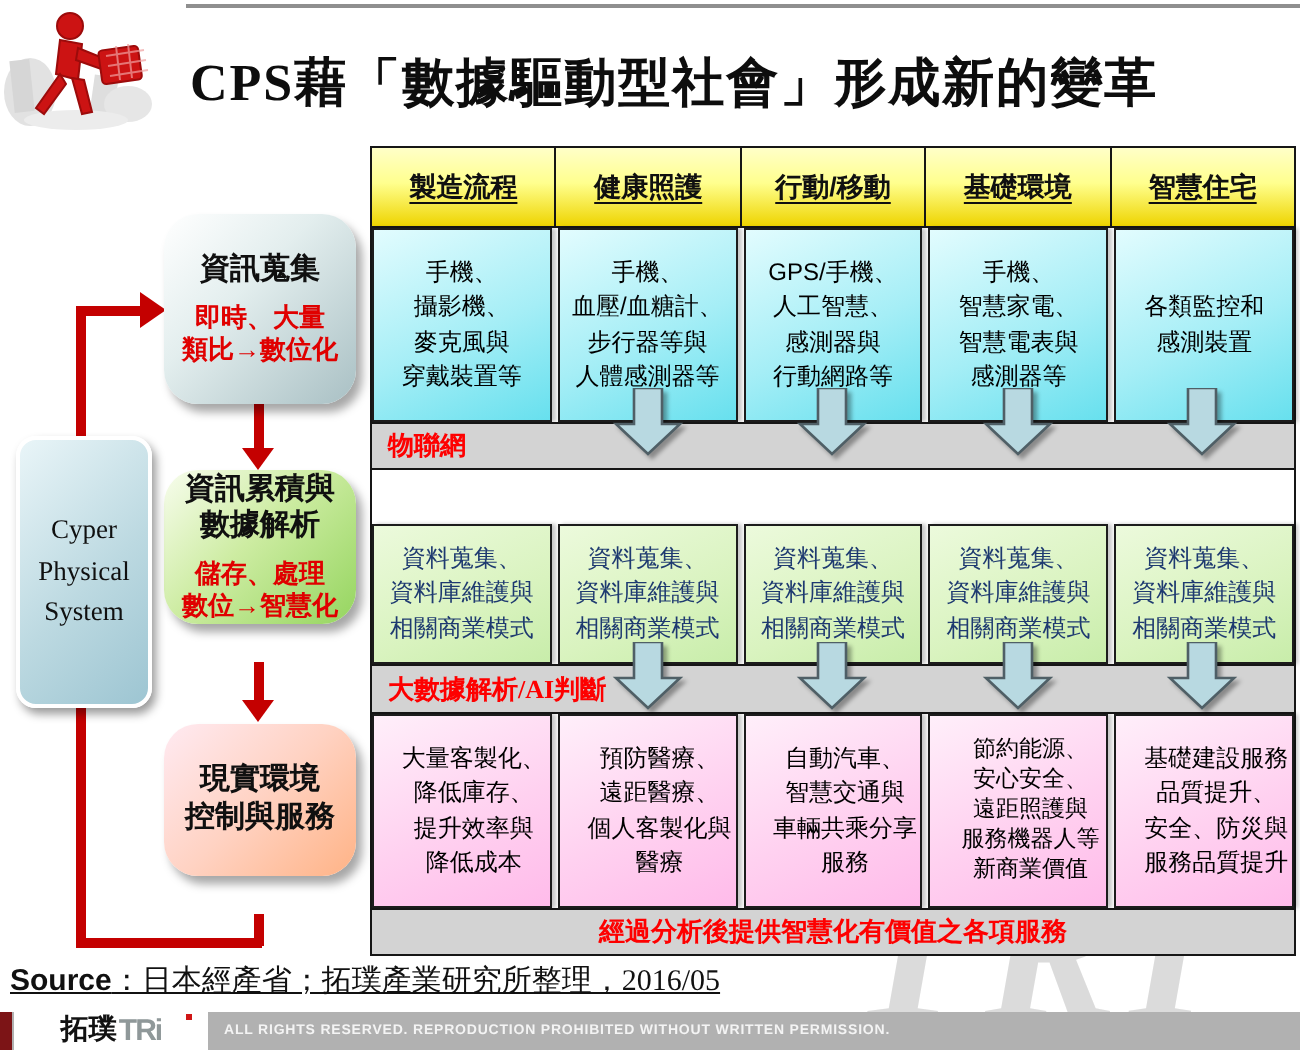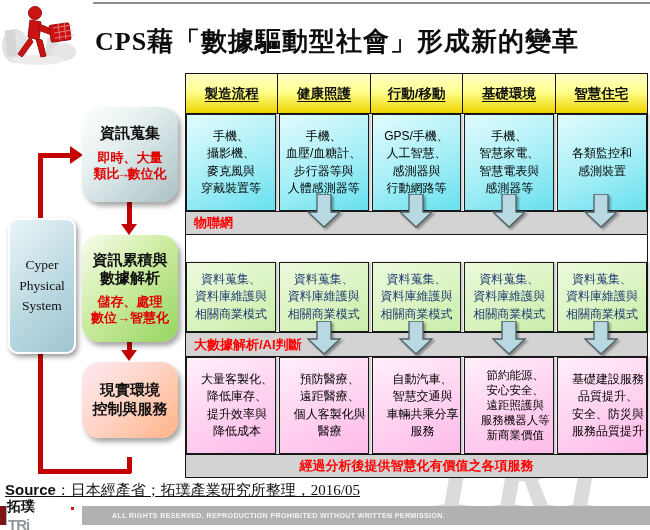--- a/index.html
+++ b/index.html
@@ -18,22 +18,22 @@
              font-family:"Liberation Serif",serif;font-style:italic;font-weight:bold;
              font-size:100px;color:#bfbfbf;opacity:.55;letter-spacing:6px;}
 
   
   .flowbox{position:absolute;z-index:2;border-radius:17px;display:flex;flex-direction:column;
            align-items:center;justify-content:center;text-align:center;
            box-shadow:3px 4px 5px rgba(0,0,0,.35);}
   .flowbox .ft{font-size:15px;font-weight:bold;color:#101010;white-space:pre-line;line-height:1.25;}
   .flowbox .fn{font-size:13px;font-weight:bold;color:#e00000;white-space:pre-line;line-height:1.25;margin-top:6px;}
   #box-collect{left:82px;top:107px;width:96px;height:95px;
-    background:linear-gradient(135deg,#ffffff 0%,#e3eeee 40%,#a9c0c4 100%);font-family:Liberation Mono, monospace;}
-  #box-analyze{left:82px;top:235px;width:96px;height:107px;
+    background:linear-gradient(135deg,#ffffff 0%,#e3eeee 40%,#a9c0c4 100%);}
+  #box-analyze{left:82px;top:235px;width:96px;height:77px;
     background:linear-gradient(135deg,#f8fdee 0%,#cdeca2 45%,#95d55f 100%);}
   #box-control{left:82px;top:362px;width:96px;height:76px;
     background:linear-gradient(135deg,#ffeaf2 0%,#ffd2c2 50%,#ffb386 100%);}
   #box-cps{left:8px;top:218px;width:64px;height:132px;z-index:2;position:absolute;
     border:2px solid #fff;border-radius:10px;box-shadow:2px 3px 5px rgba(0,0,0,.4);
     background:linear-gradient(135deg,#e9f5f8 0%,#bcd9e1 55%,#9dc5d2 100%);
     display:flex;align-items:center;justify-content:center;text-align:center;
     font-family:"Liberation Serif",serif;font-size:13.5px;color:#101010;
     white-space:pre-line;line-height:1.55;}
 
@@ -62,35 +62,35 @@
   #row-device{height:96px;}
   #row-device .cell{background:linear-gradient(155deg,#e2fcfe 0%,#a5eef6 55%,#67e0ee 100%);}
   #row-data{height:103px;}
   #row-data .cell{background:linear-gradient(155deg,#ecfadc 0%,#d9f3bf 60%,#c8edaa 100%);
     color:#1e3a70;margin-top:27px;}
   #row-service{height:95px;}
   #row-service .cell{background:linear-gradient(155deg,#ffeffa 0%,#ffd1f0 55%,#ffbbea 100%);padding-left:12px;}
   #row-service .cell:nth-child(4){font-size:11.5px;line-height:1.3;}
   .band{background:#d3d3d3;display:flex;align-items:center;
         border-top:1.4px solid #161616;border-bottom:1.4px solid #161616;box-sizing:border-box;
-        font-size:13px;font-weight:bold;color:#fe0000;}
+        font-size:13px;font-weight:bold;color:#fe0000;font-family:Liberation Serif, serif;}
   #band-iot{height:24px;padding-left:8px;}
   #band-ai{height:25px;padding-left:8px;}
   #band-bottom{height:23px;justify-content:center;border-bottom:none;}
   .blockarrow{position:absolute;z-index:3;filter:drop-shadow(2px 2px 1px rgba(0,0,0,.35));}
 
   
   #source{position:absolute;left:5px;top:481px;z-index:3;font-size:15px;color:#111;white-space:nowrap;text-decoration:underline;}
   #source b{font-family:"Liberation Sans",sans-serif;font-weight:bold;}
   #source span{font-family:"Liberation Serif",serif;}
   #footerbar{position:absolute;left:0;top:506px;width:650px;height:19px;background:#b1b1b1;z-index:4;
              display:flex;align-items:center;}
   #footer-redsq{position:absolute;left:0;top:0;width:6px;height:19px;background:#7c1416;}
-  #logobox{position:absolute;left:7px;top:-3px;width:75px;height:24px;background:#fff;
-           display:flex;justify-content:center;flex-direction:column;}
+  #logobox{position:absolute;left:7px;top:-3px;width:97px;height:24px;background:#fff;
+           display:flex;align-items:center;justify-content:center;}
   #logo-cjk{font-size:14px;font-weight:bold;color:#111;}
   #logo-latin{font-size:15px;font-weight:bold;color:#8f9899;letter-spacing:-1px;margin-left:1px;}
   #logo-dot{position:absolute;right:8px;top:4px;width:3px;height:3px;background:#d01616;}
   #rights{margin-left:112px;font-size:7px;letter-spacing:.4px;color:#f4f4f4;font-weight:600;}
 </style>
 </head>
 <body>
 
 <div id="canvas">
 

